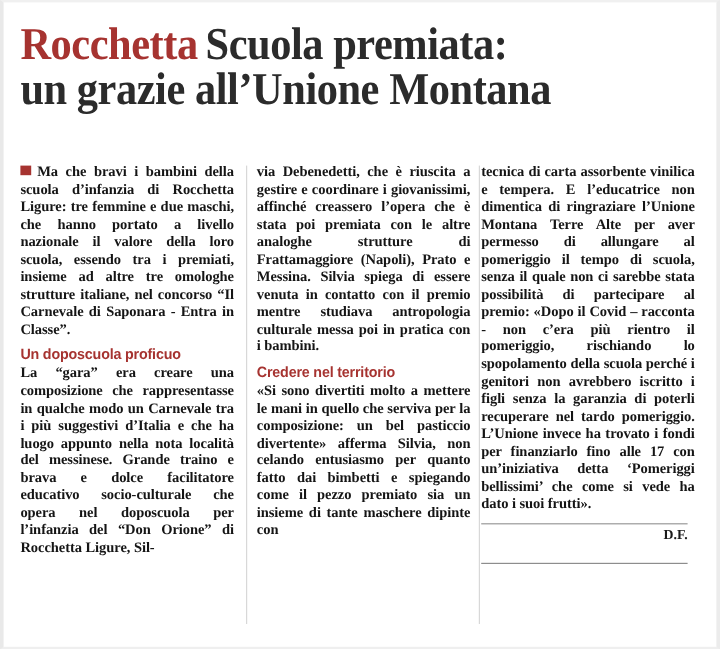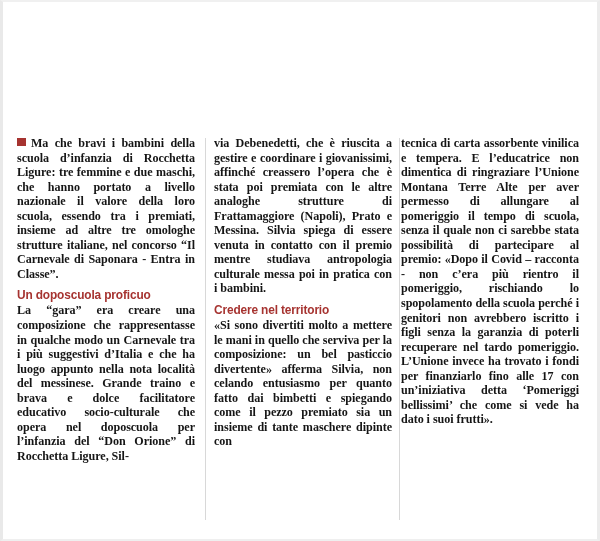--- a/index.html
+++ b/index.html
@@ -141,36 +141,45 @@
     width: 172px;
     color: #1a1a1a;
     margin-top: 2px;
   }
 </style>
 </head>
 <body>
 
 <div class="page">
 
+  <div class="headline">
+    <span class="headline-line l1"><span class="kicker">Rocchetta</span><span class="hl-rest">Scuola premiata:</span></span>
+    <span class="headline-line l2">un grazie all’Unione Montana</span>
+  </div>
 
   <div class="columns">
 
     <div class="col-rule rule-1"></div>
     <div class="col-rule rule-2"></div>
 
     <div class="col col-2">
       <p class="body">via Debenedetti, che è riuscita a gestire e coordinare i giovanissimi, affinché creassero l’opera che è stata poi premiata con le altre analoghe strutture di Frattamaggiore (Napoli), Prato e Messina. Silvia spiega di essere venuta in contatto con il premio mentre studiava antropologia culturale messa poi in pratica con i bambini.</p>
       <h2 class="subhead">Credere nel territorio</h2>
       <p class="body">«Si sono divertiti molto a mettere le mani in quello che serviva per la composizione: un bel pasticcio divertente» afferma Silvia, non celando entusiasmo per quanto fatto dai bimbetti e spiegando come il pezzo premiato sia un insieme di tante maschere dipinte con</p>
     </div>
 
     <div class="col col-1">
       <p class="body"><span class="bullet"></span><span>Ma che bravi i bambini della scuola d’infanzia di Rocchetta Ligure: tre femmine e due maschi, che hanno portato a livello nazionale il valore della loro scuola, essendo tra i premiati, insieme ad altre tre omologhe strutture italiane, nel concorso “Il Carnevale di Saponara - Entra in Classe”.</span></p>
       <h2 class="subhead">Un doposcuola proficuo</h2>
       <p class="body">La “gara” era creare una composizione che rappresentasse in qualche modo un Carnevale tra i più suggestivi d’Italia e che ha luogo appunto nella nota località del messinese. Grande traino e brava e dolce facilitatore educativo socio-culturale che opera nel doposcuola per l’infanzia del “Don Orione” di Rocchetta Ligure, Sil-</p>
     </div>
 
     <div class="col col-3">
       <p class="body">tecnica di carta assorbente vinilica e tempera. E l’educatrice non dimentica di ringraziare l’Unione Montana Terre Alte per aver permesso di allungare al pomeriggio il tempo di scuola, senza il quale non ci sarebbe stata possibilità di partecipare al premio: «Dopo il Covid – racconta - non c’era più rientro il pomeriggio, rischiando lo spopolamento della scuola perché i genitori non avrebbero iscritto i figli senza la garanzia di poterli recuperare nel tardo pomeriggio. L’Unione invece ha trovato i fondi per finanziarlo fino alle 17 con un’iniziativa detta ‘Pomeriggi bellissimi’ che come si vede ha dato i suoi frutti».</p>
+      <div class="byline-block">
+        <div class="byline-rule top"></div>
+        <div class="byline">D.F.</div>
+        <div class="byline-rule bottom"></div>
+      </div>
     </div>
 
   </div>
 </div>
 
 </body></html>

